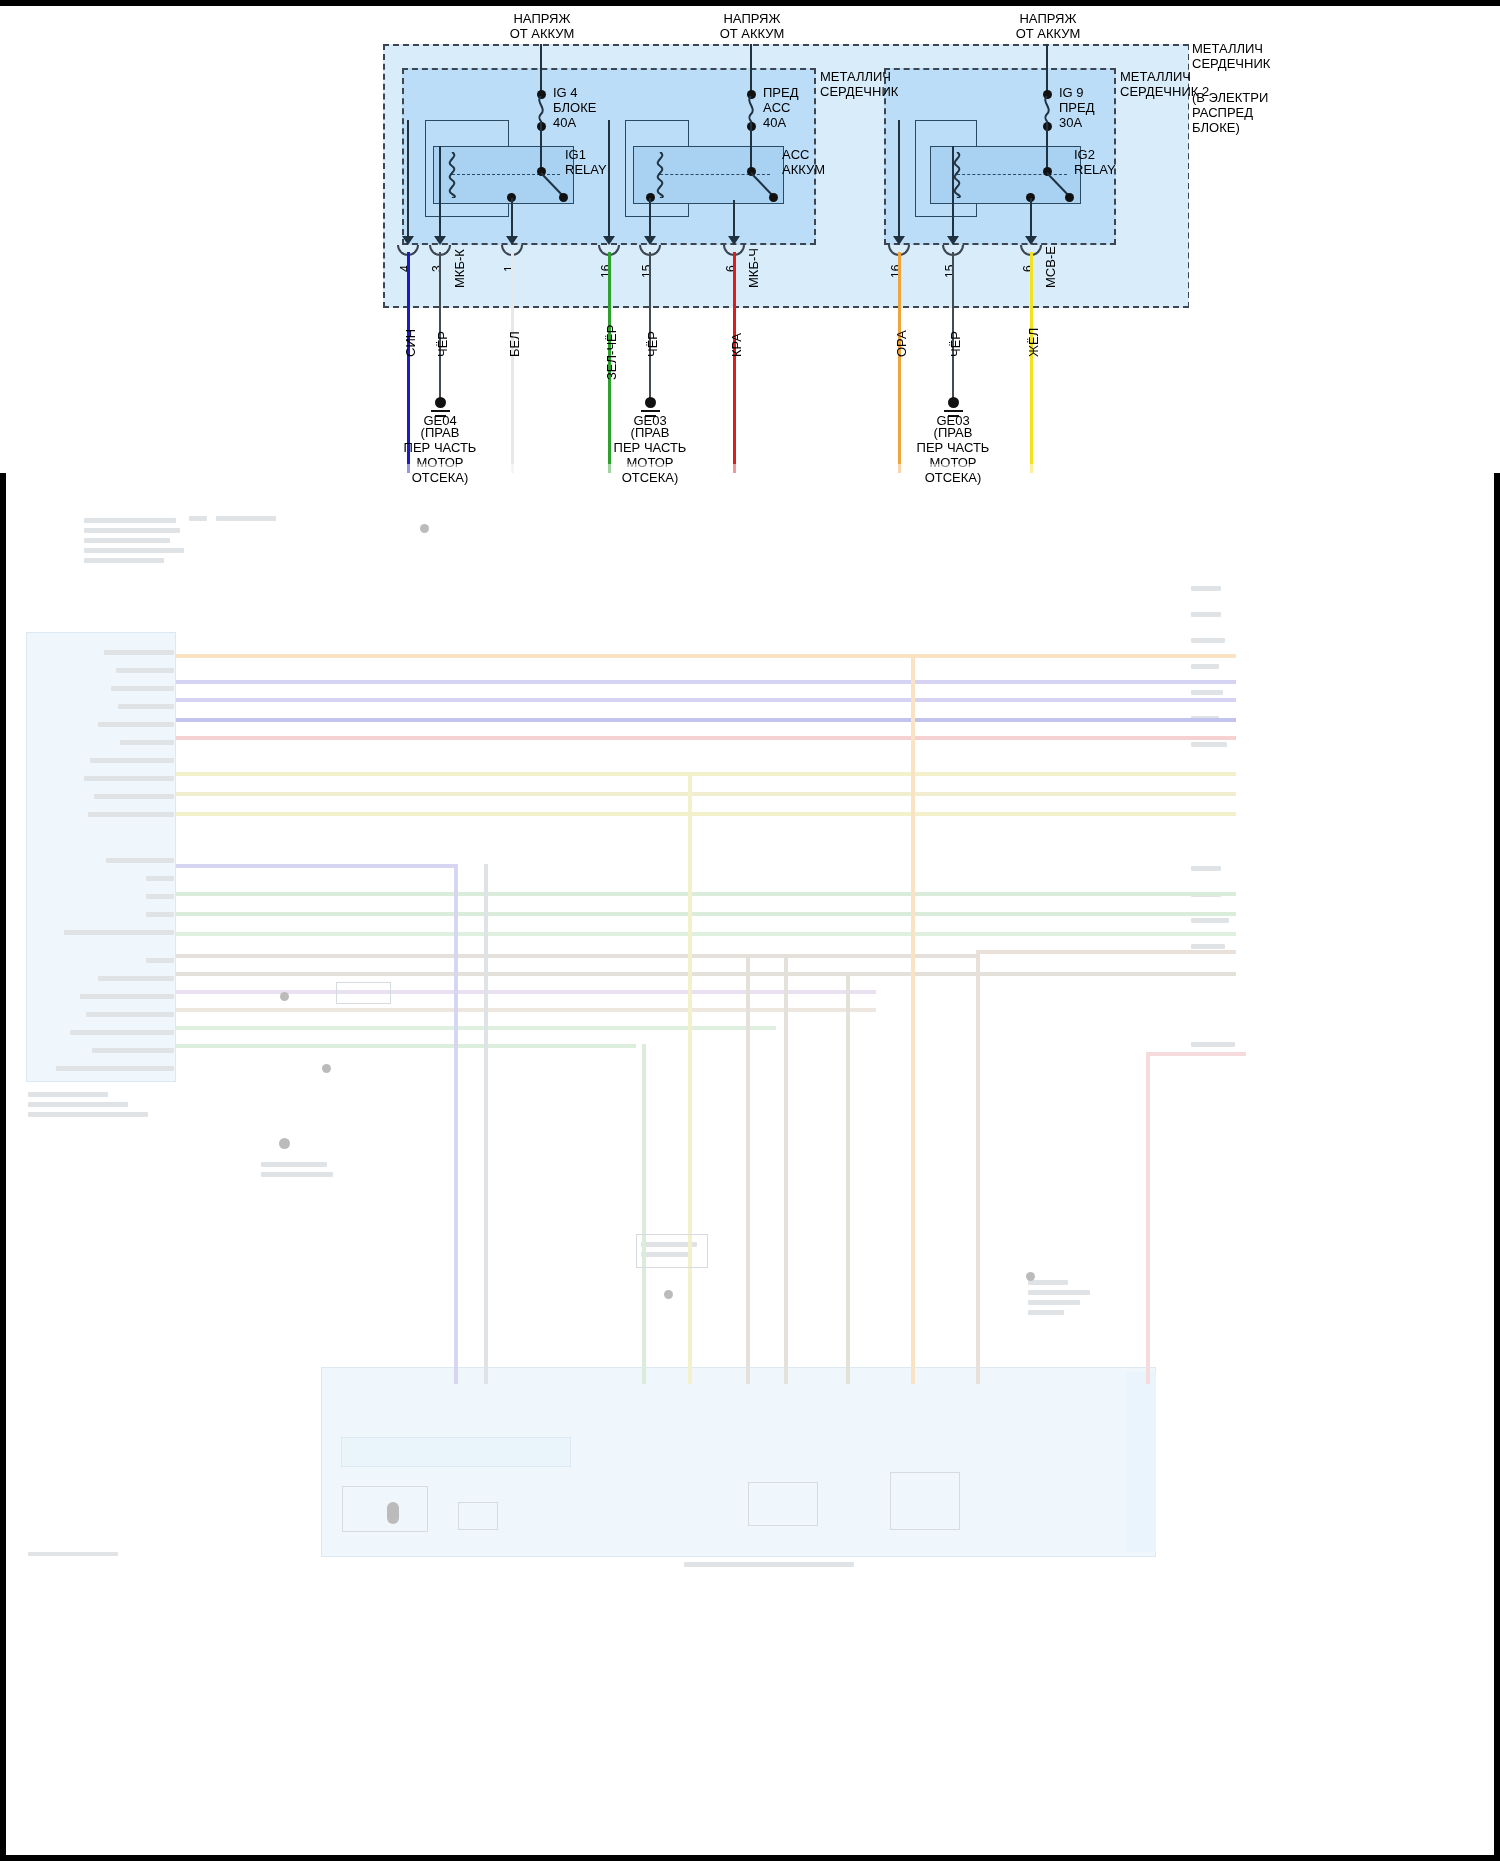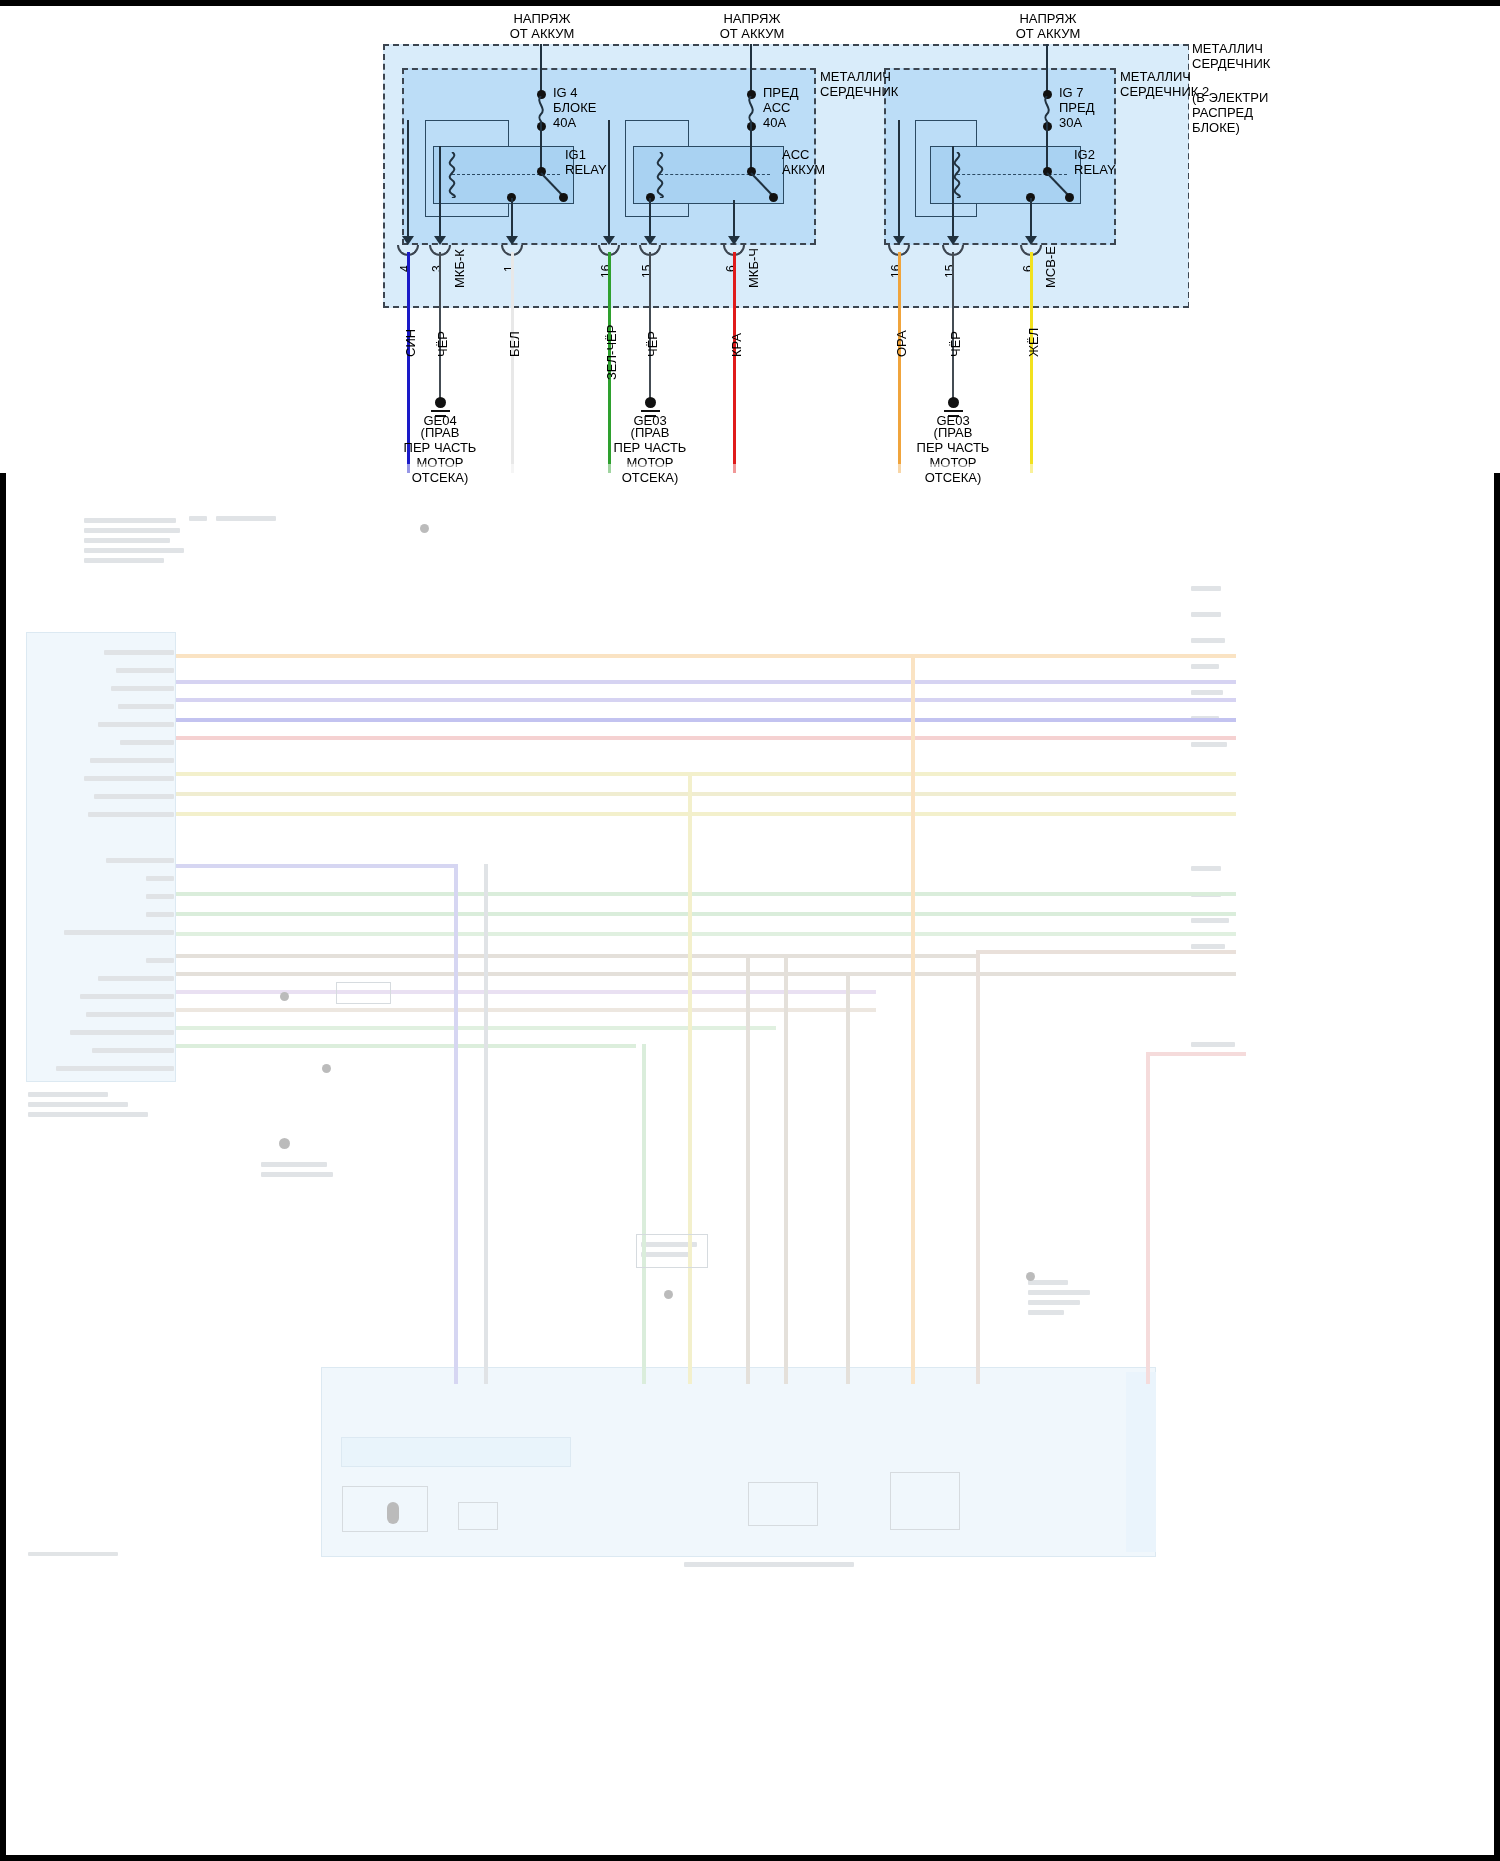--- a/index.html
+++ b/index.html
@@ -275,21 +275,21 @@
     <div class="arr" style="left:728px;top:236px;"></div>
 
     <div class="lbl c" style="left:992px;top:11px;width:112px;">НАПРЯЖ
 ОТ АККУМ</div>
     <div class="vline" style="left:1046px;top:44px;height:50px;"></div>
     <div class="dot" style="left:1043px;top:90px;"></div>
     <svg class="fuse" style="left:1040px;top:96px;">
       <path d="M7,0 C1,6 13,12 7,18 C1,24 13,28 7,30" stroke="#20313f" stroke-width="2" fill="none"></path>
     </svg>
     <div class="dot" style="left:1043px;top:122px;"></div>
-    <div class="lbl" style="left:1059px;top:85px;">IG 7</div>
+    <div class="lbl" style="left:1059px;top:85px;">IG 9</div>
     <div class="lbl" style="left:1059px;top:100px;">ПРЕД</div>
     <div class="lbl" style="left:1059px;top:115px;">30A</div>
 
     <div class="solid" style="left:915px;top:120px;width:62px;height:97px;"></div>
     <div class="solid fillC" style="left:930px;top:146px;width:151px;height:58px;"></div>
     <svg class="coil" style="left:951px;top:152px;">
       <path d="M6,0 C14,5 -2,9 6,14 C14,19 -2,23 6,28 C14,33 -2,37 6,42 C10,44 10,45 6,46" stroke="#20313f" stroke-width="2" fill="none"></path>
     </svg>
     <div style="position:absolute;left:957px;top:174px;width:110px;height:0;border-top:1.6px dashed #2b4a63;"></div>
     <div class="vline" style="left:1046px;top:122px;height:48px;"></div>

